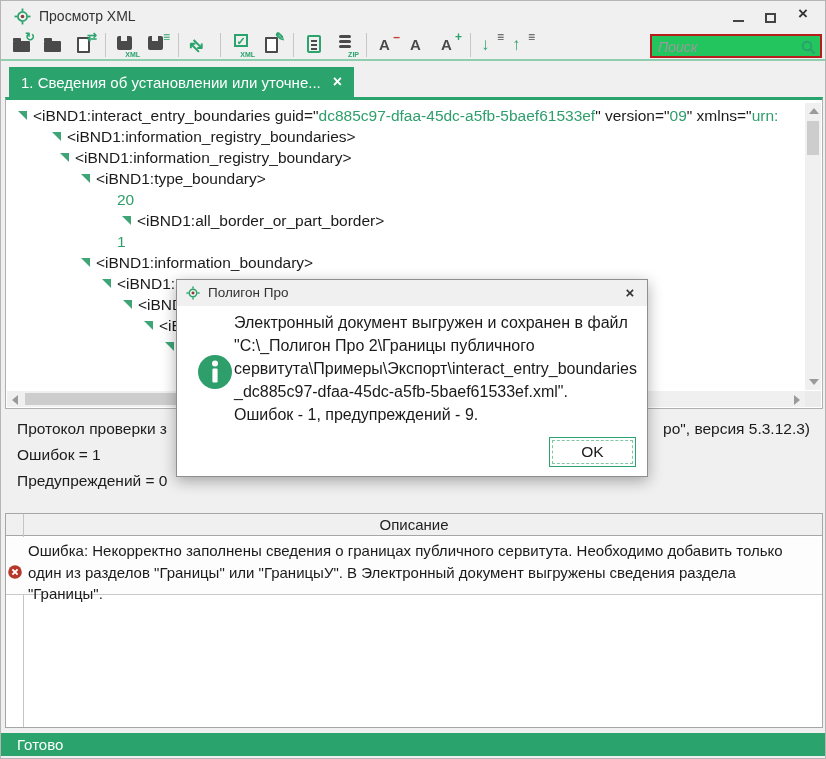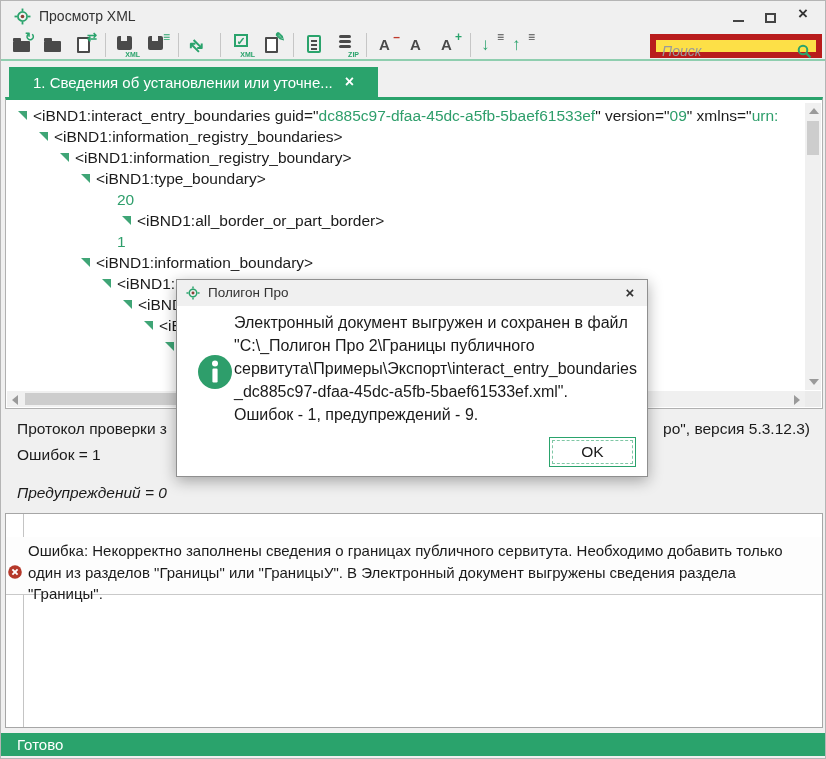--- a/index.html
+++ b/index.html
@@ -31,28 +31,28 @@
   .sh-xmlbox { position:absolute; left:6px; top:2px; width:14px; height:13px; border:2px solid #2aa36c; color:#2aa36c; font-size:11px; font-weight:bold; line-height:10px; text-align:center; }
   .sh-clip { position:absolute; left:6px; top:3px; width:14px; height:18px; border:2px solid #2aa36c; border-radius:2px; }
   .sh-clip:before { content:""; position:absolute; left:2px; top:3px; width:6px; height:2px; background:#4a4a4a; box-shadow:0 4px #4a4a4a, 0 8px #4a4a4a; }
   .sh-zip { position:absolute; left:7px; top:3px; width:12px; height:3px; background:#4a4a4a; border-radius:2px; box-shadow:0 5px #4a4a4a, 0 10px #4a4a4a; }
   .sh-A { position:absolute; left:5px; top:4px; font-size:15px; font-weight:bold; color:#4a4a4a; }
   .sh-arrow-down, .sh-arrow-up { position:absolute; left:3px; top:3px; font-size:17px; font-weight:bold; color:#2aa36c; }
   .badge { position:absolute; font-weight:bold; }
   .badge.green { color:#2aa36c; } .badge.red { color:#c0392b; } .badge.dark { color:#4a4a4a; }
   .badge.btxt { right:0; bottom:1px; font-size:7px; letter-spacing:0; }
   .badge.bsym { right:1px; top:-2px; font-size:12px; }
-  .searchbox { position:absolute; right:3px; top:3px; width:172px; height:24px; background:#fde047; border:6px solid #b91c1c; }
+  .searchbox { position:absolute; right:3px; top:3px; width:172px; height:24px; background:#22c55e; border:2px solid #b91c1c; }
   .searchbox input { position:absolute; left:6px; top:1px; width:140px; height:20px; border:none; outline:none; font-size:14px; font-style:italic; color:#444; background:transparent; font-family:"Liberation Sans", sans-serif; }
   .searchbox input::placeholder { color:#9a9a9a; font-style:italic; }
   .search-ic { position:absolute; right:4px; top:4px; width:15px; height:15px; cursor:pointer; }
   .toolbar-underline { position:absolute; left:0; top:58px; right:0; height:2px; background:#8fceaf; }
   
   .tabbar { position:absolute; left:0; top:64px; right:0; height:32px; }
-  .tab { position:absolute; left:8px; top:2px; height:30px; background:#2aa36c; color:#fff; display:flex; align-items:center; padding:0 24px; cursor:pointer; }
+  .tab { position:absolute; left:8px; top:2px; height:30px; background:#2aa36c; color:#fff; display:flex; align-items:center; padding:0 12px; cursor:pointer; }
   .tab-label { font-size:15px; margin-right:12px; white-space:nowrap; }
   .tab-close { font-size:16px; font-weight:bold; color:#fff; cursor:pointer; line-height:16px; }
   
   .xmlpanel { position:absolute; left:4px; top:96px; width:818px; height:312px; background:#fff; border:1px solid #b0b0b0; border-top:3px solid #2aa36c; overflow:hidden; }
   .tree { position:absolute; left:0; top:5px; right:18px; bottom:18px; overflow:hidden; }
   .tline { height:21px; line-height:21px; white-space:nowrap; display:flex; align-items:center; font-size:15.5px; cursor:default; }
   .tri { width:0; height:0; border-top:9px solid #3fa576; border-left:9px solid transparent; margin-right:6px; flex:none; cursor:pointer; }
   .tri.ph { border-top-color:transparent; cursor:default; }
   .t-el { color:#1b1b1b; } .t-val { color:#2e9e6b; }
   
@@ -64,21 +64,21 @@
   .arr-down { left:4px; bottom:5px; border-left:5px solid transparent; border-right:5px solid transparent; border-top:6px solid #9a9a9a; }
   .arr-left { left:5px; top:4px; border-top:5px solid transparent; border-bottom:5px solid transparent; border-right:6px solid #9a9a9a; }
   .arr-right { right:5px; top:4px; border-top:5px solid transparent; border-bottom:5px solid transparent; border-left:6px solid #9a9a9a; }
   .vthumb { position:absolute; left:2px; top:18px; width:12px; height:34px; background:#cdcdcd; }
   .hthumb { position:absolute; left:18px; top:2px; width:282px; height:12px; background:#cdcdcd; }
   
   .protocol { position:absolute; left:0; top:408px; right:0; height:104px; font-size:15.5px; color:#1b1b1b; }
   .p-l1l { position:absolute; left:16px; top:11px; }
   .p-l1r { position:absolute; right:15px; top:11px; }
   .p-l2 { position:absolute; left:16px; top:37px; }
-  .p-l3 { position:absolute; left:16px; top:75px;font-style:italic; }
+  .p-l3 { position:absolute; left:16px; top:63px; }
   
   .grid { position:absolute; left:4px; top:512px; width:818px; height:215px; background:#fff; border:1px solid #a6a6a6; }
   .grid-colline { position:absolute; left:17px; top:0; bottom:0; width:1px; background:#c4c4c4; }
   .grid-header { position:absolute; left:0; top:0; right:0; height:22px; background:#f0f0f0; border-bottom:1px solid #a6a6a6; text-align:center; font-size:15px; color:#222; line-height:21px; }
   .grid-row { position:absolute; left:0; top:23px; right:0; height:58px; border-bottom:1px solid #c9c9c9; background:#fdfdfd; }
   .row-icon { position:absolute; left:2px; top:28px; width:14px; height:14px; }
   .row-text { position:absolute; left:22px; top:3px; right:10px; font-size:15px; line-height:21.5px; color:#1b1b1b; }
   
   .statusbar { position:absolute; left:0; top:732px; right:0; height:23px; background:#2aa36c; color:#fff; font-size:15px; line-height:23px; padding-left:16px; }
   
@@ -231,21 +231,21 @@
     <div class="tree" id="xml-tree">
         <div class="tline" style="padding-left:12px">
           <span class="tri"></span>
           <span class="t-el">&lt;iBND1:interact_entry_boundaries guid="</span>
           <span class="t-val">dc885c97-dfaa-45dc-a5fb-5baef61533ef</span>
           <span class="t-el">" version="</span>
           <span class="t-val">09</span>
           <span class="t-el">" xmlns="</span>
           <span class="t-val">urn:</span>
         </div>
-        <div class="tline" style="padding-left:33px">
+        <div class="tline" style="padding-left:46px">
           <span class="tri"></span>
           <span class="t-el">&lt;iBND1:information_registry_boundaries&gt;</span>
         </div>
         <div class="tline" style="padding-left:54px">
           <span class="tri"></span>
           <span class="t-el">&lt;iBND1:information_registry_boundary&gt;</span>
         </div>
         <div class="tline" style="padding-left:75px">
           <span class="tri"></span>
           <span class="t-el">&lt;iBND1:type_boundary&gt;</span>
@@ -297,20 +297,21 @@
   </div>
 
   <div class="protocol">
     <span class="p-l1l">Протокол проверки з</span>
     <span class="p-l1r">ро", версия 5.3.12.3)</span>
     <span class="p-l2">Ошибок = 1</span>
     <span class="p-l3">Предупреждений = 0</span>
   </div>
 
   <div class="grid">
+    <div class="grid-header">Описание</div>
     <div class="grid-colline"></div>
     <div id="grid-rows">
         <div class="grid-row">
           <svg class="row-icon" viewBox="0 0 14 14">
             <circle cx="7" cy="7" r="6.8" fill="#b5382a"></circle>
             <line x1="4.4" y1="4.4" x2="9.6" y2="9.6" stroke="#fff" stroke-width="1.9"></line>
             <line x1="9.6" y1="4.4" x2="4.4" y2="9.6" stroke="#fff" stroke-width="1.9"></line>
           </svg>
           <div class="row-text">Ошибка: Некорректно заполнены сведения о границах публичного сервитута. Необходимо добавить только один из разделов "Границы" или "ГраницыУ". В Электронный документ выгружены сведения раздела "Границы".</div>
         </div>

